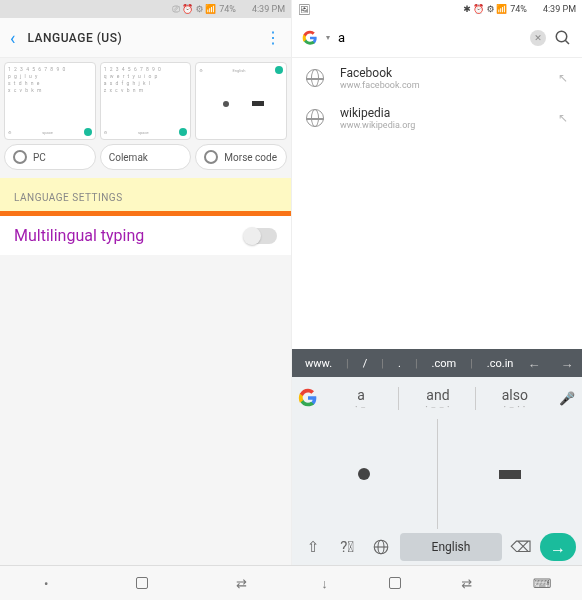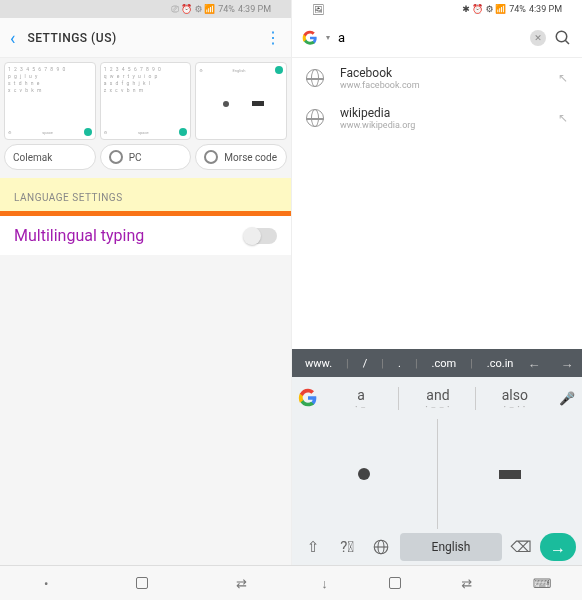--- a/index.html
+++ b/index.html
@@ -2,21 +2,21 @@
 <html><head>
 <meta charset="utf-8">
 <style>
 *{margin:0;padding:0;box-sizing:border-box;font-family:Roboto,Arial,sans-serif}
 body{width:582px;height:600px;display:flex;flex-direction:column;background:#fff}
 .screens{display:flex;height:565px}
 .left{width:291px;background:#f5f5f5;display:flex;flex-direction:column}
 .right{width:291px;background:#fff;display:flex;flex-direction:column;border-left:1px solid #eee}
 
 
-.status{height:18px;display:flex;align-items:center;justify-content:flex-end;padding:0 20px;font-size:9px;gap:3px}
+.status{height:18px;display:flex;align-items:center;justify-content:flex-end;padding:0 6px;font-size:9px;gap:16px}
 .status.l{background:#e0e0e0;color:#888}
 .status.r{background:#fff;color:#444}
 .status .img{margin-right:auto;font-size:10px}
 
 
 .lhdr{height:40px;background:#fafafa;display:flex;align-items:center;padding:0 10px;border-bottom:1px solid #eee}
 .back{color:#2196f3;font-size:18px;margin-right:12px}
 .lhdr .title{font-size:12px;font-weight:500;color:#333;letter-spacing:.5px}
 .more{margin-left:auto;color:#2196f3;font-size:16px}
 
@@ -95,21 +95,21 @@
 
 <div class="screens">
 
 <div class="left">
   <div class="status l">
     <span>⎚ ⏰ ⚙ 📶 74%</span>
     <span>4:39 PM</span>
   </div>
   <div class="lhdr">
     <span class="back">‹</span>
-    <span class="title">SETTINGS (US)</span>
+    <span class="title">LANGUAGE (US)</span>
     <span class="more">⋮</span>
   </div>
   <div class="kbrow">
     <div class="kbprev">
       <div class="keys">1 2 3 4 5 6 7 8 9 0<br>p g j l u y<br>s t d h n e<br>x c v b k m</div>
       <div class="btm">
             <span>⚙</span>
             <span>space</span>
             <span class="enter"></span>
           </div>
@@ -127,25 +127,25 @@
           <div class="dash"></div>
       <div class="btm">
             <span>⚙</span>
             <span>English</span>
             <span class="enter"></span>
           </div>
     </div>
   </div>
   <div class="radios">
     <div class="radio">
-          <span>Colemak</span>
-        </div>
-    <div class="radio">
           <span class="circ"></span>
           <span>PC</span>
+        </div>
+    <div class="radio">
+          <span>Colemak</span>
         </div>
     <div class="radio">
           <span class="circ"></span>
           <span>Morse code</span>
         </div>
   </div>
   <div class="section">LANGUAGE SETTINGS</div>
   <div class="setting">
     <div class="txt">
       <div class="t">Multilingual typing</div>

